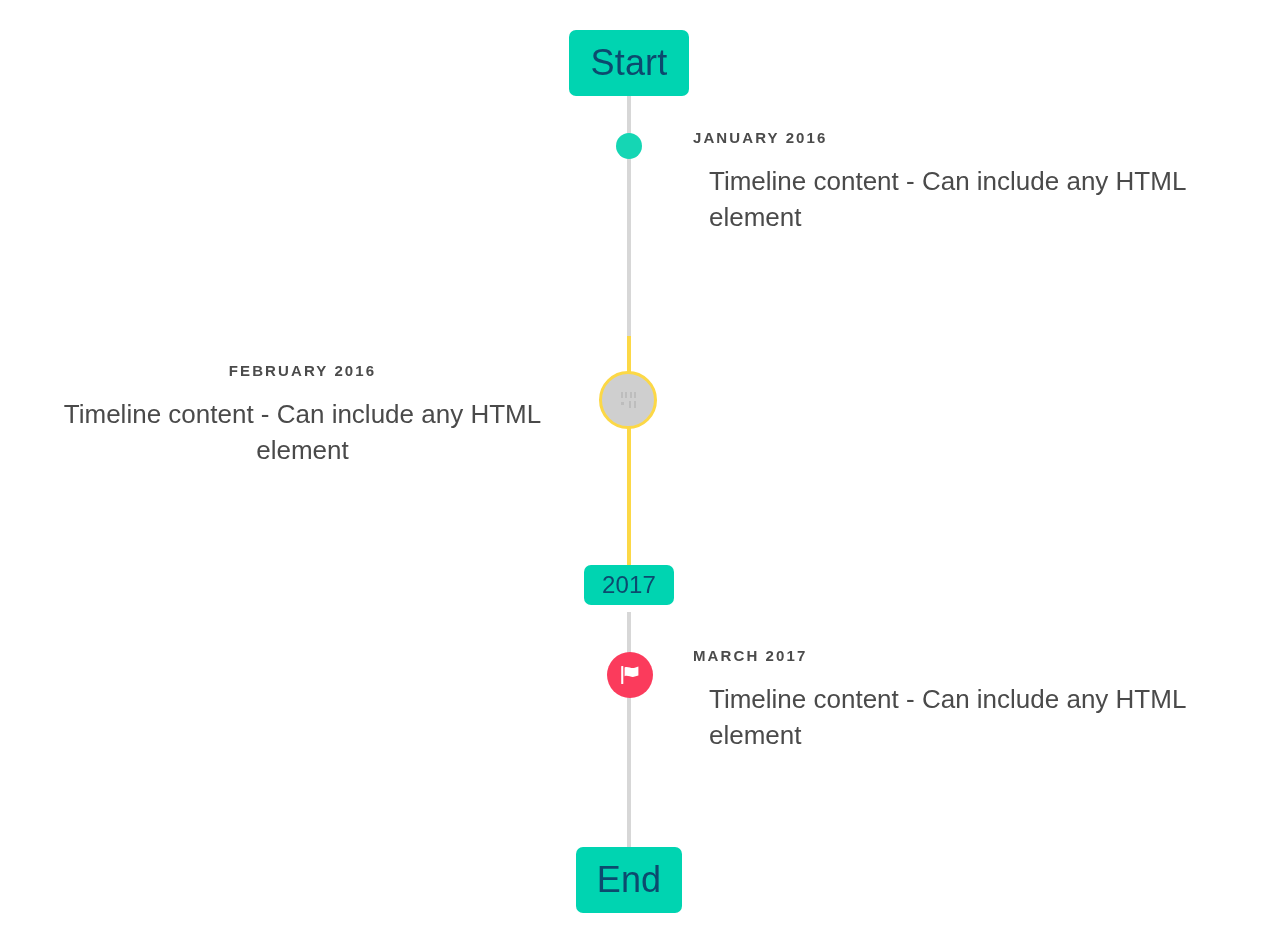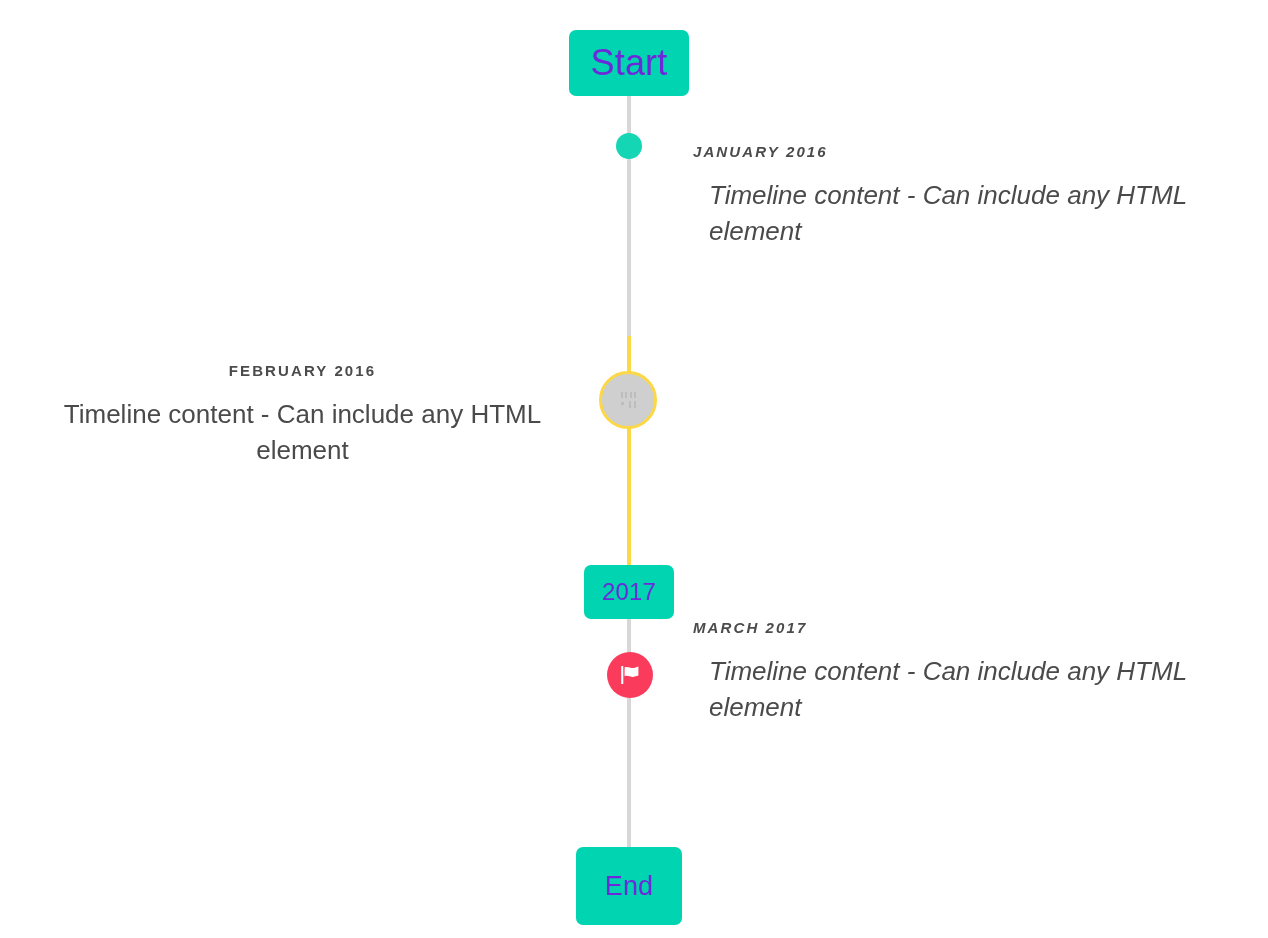--- a/index.html
+++ b/index.html
@@ -30,43 +30,43 @@
     background: #d7d7d7;
   }
   .spine-top      { top: 88px;  height: 248px; }
   .spine-yellow   { top: 336px; height: 238px; background: #fcd846; }
   .spine-bottom   { top: 612px; height: 240px; }
 
   
   .badge {
     position: absolute;
     background: #00d4b1;
-    color: #6d28d9;
+    color: #0c4a6e;
     border-radius: 7px;
     display: flex;
     align-items: center;
     justify-content: center;
     font-weight: 400;
     letter-spacing: 0.2px;
     white-space: nowrap;
   }
   .badge-start {
     left: 569px; top: 30px;
     width: 120px; height: 66px;
     font-size: 36px;
   }
   .badge-mid {
     left: 584px; top: 565px;
-    width: 90px; height: 54px;
+    width: 90px; height: 40px;
     font-size: 24px;
   }
   .badge-end {
     left: 576px; top: 847px;
-    width: 106px; height: 78px;
-    font-size: 27px;
+    width: 106px; height: 66px;
+    font-size: 36px;
   }
 
   
   .marker {
     position: absolute;
     border-radius: 50%;
     display: flex;
     align-items: center;
     justify-content: center;
   }
@@ -107,23 +107,23 @@
   .bg-f { left: 9px;  top: 9px;  width: 2px; height: 7px; }
   .bg-g { left: 14px; top: 9px;  width: 2px; height: 7px; }
 
   .flag-icon { width: 24px; height: 24px; display: block; }
 
   
   .entry { position: absolute; }
   .entry-right { left: 693px; width: 530px; text-align: left; }
   .entry-left  { left: 40px;  width: 525px; text-align: center; }
 
-  .entry-jan { top: 144px; font-style: italic; }
+  .entry-jan { top: 130px; }
   .entry-feb { top: 363px; }
-  .entry-mar { top: 620px; font-style: italic; }
+  .entry-mar { top: 648px; }
 
   .entry-date {
     font-size: 15px;
     font-weight: 700;
     letter-spacing: 2.1px;
     color: #4b4b4b;
     margin: 0 0 16px 0;
     line-height: 1.1;
   }
   .entry-body {

